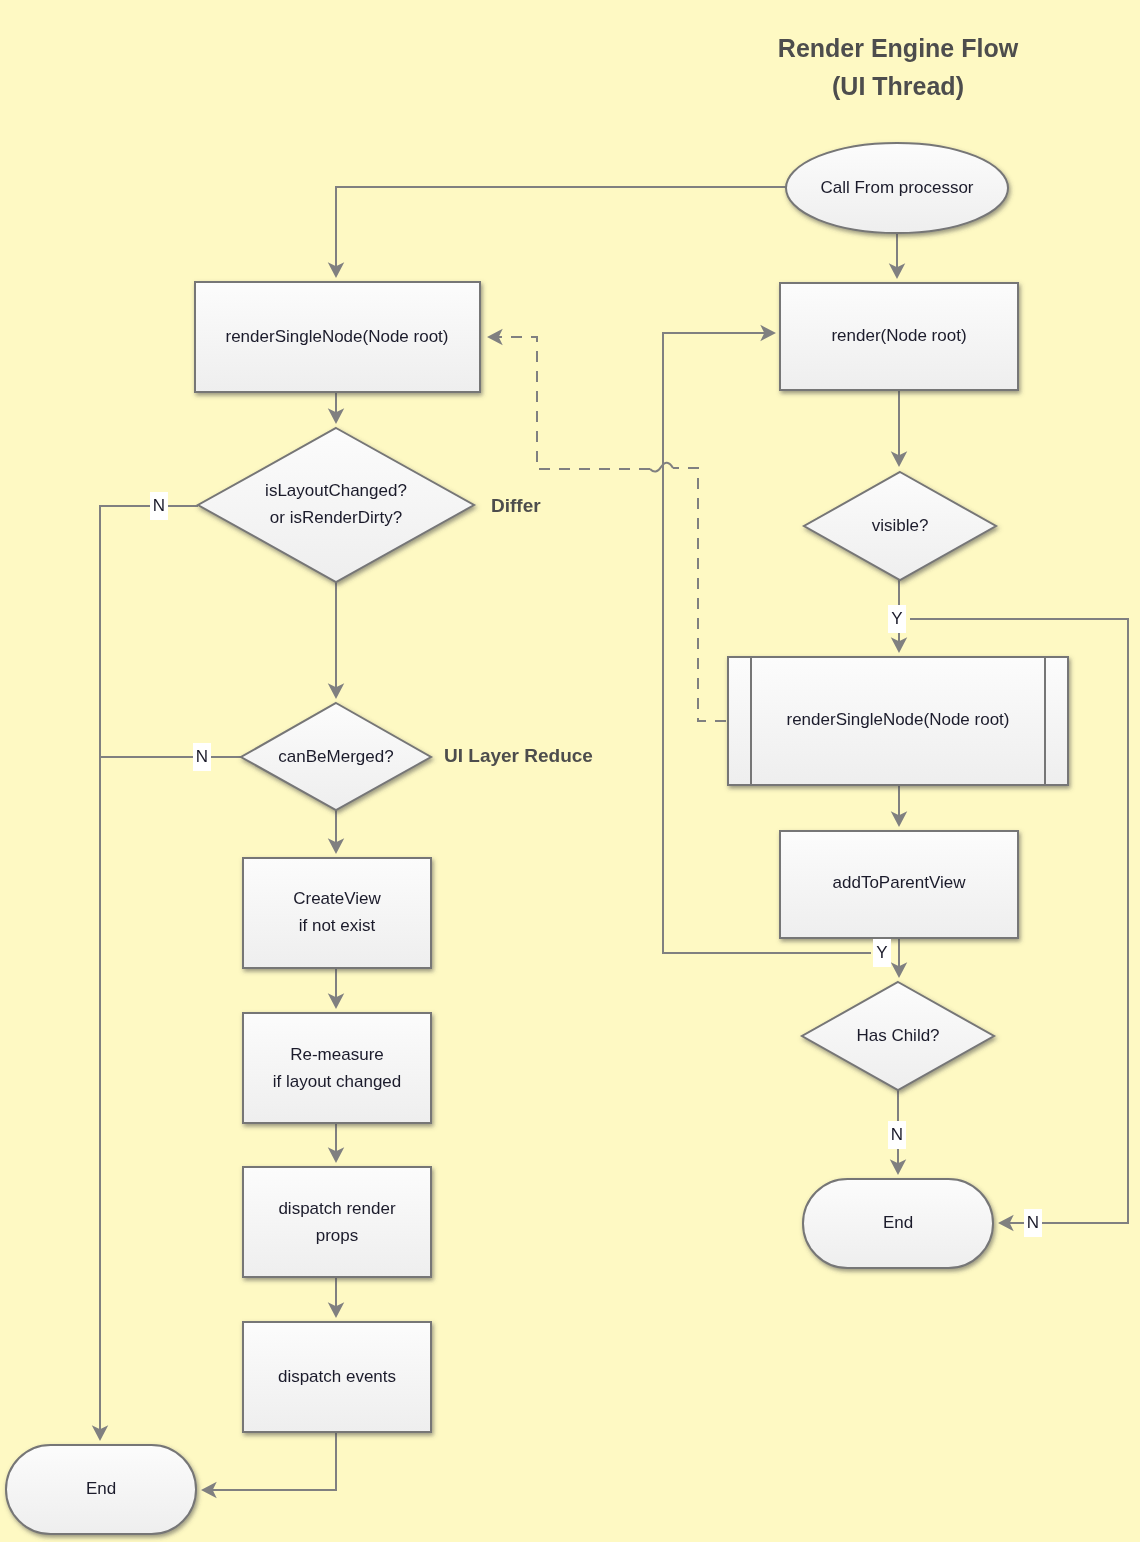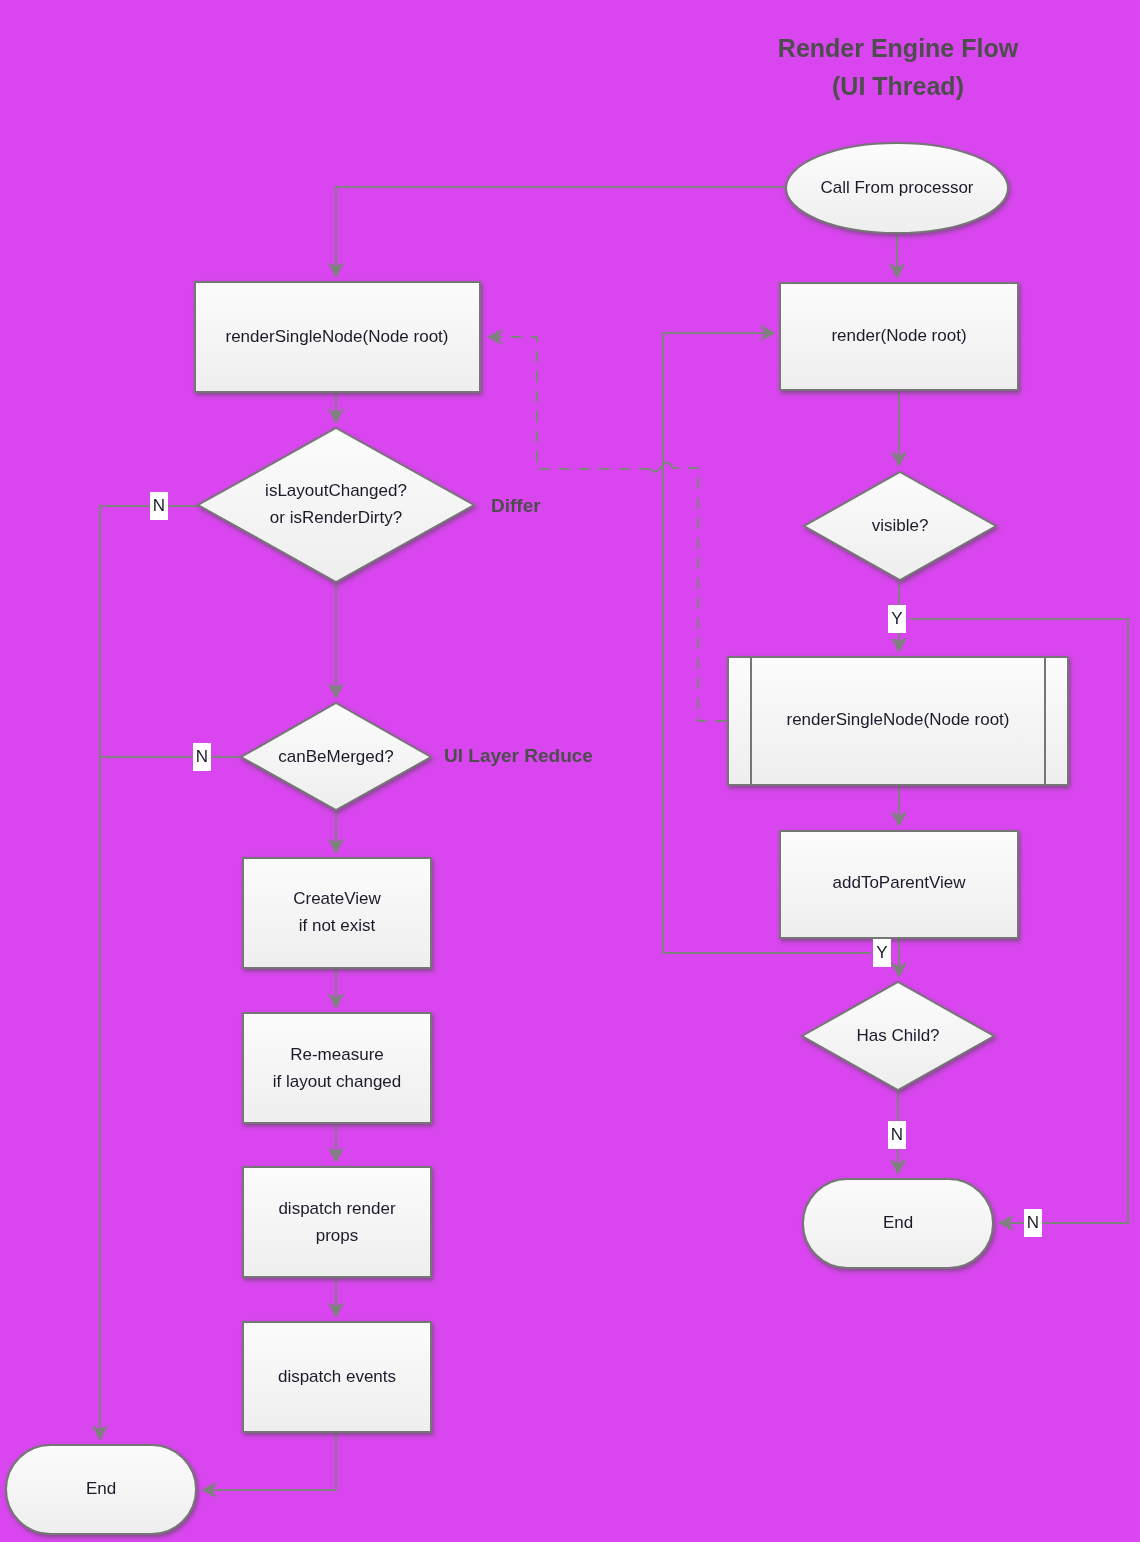--- a/index.html
+++ b/index.html
@@ -4,21 +4,21 @@
 <style>
   html, body {
     margin: 0;
     padding: 0;
     background: #000000;
   }
   #page {
     position: relative;
     width: 1140px;
     height: 1542px;
-    background: #d946ef;
+    background: #fef9c3;
     overflow: hidden;
     font-family: "Liberation Sans", sans-serif;
   }
   svg.flow {
     position: absolute;
     top: 0;
     left: 0;
     width: 1140px;
     height: 1542px;
     display: block;

